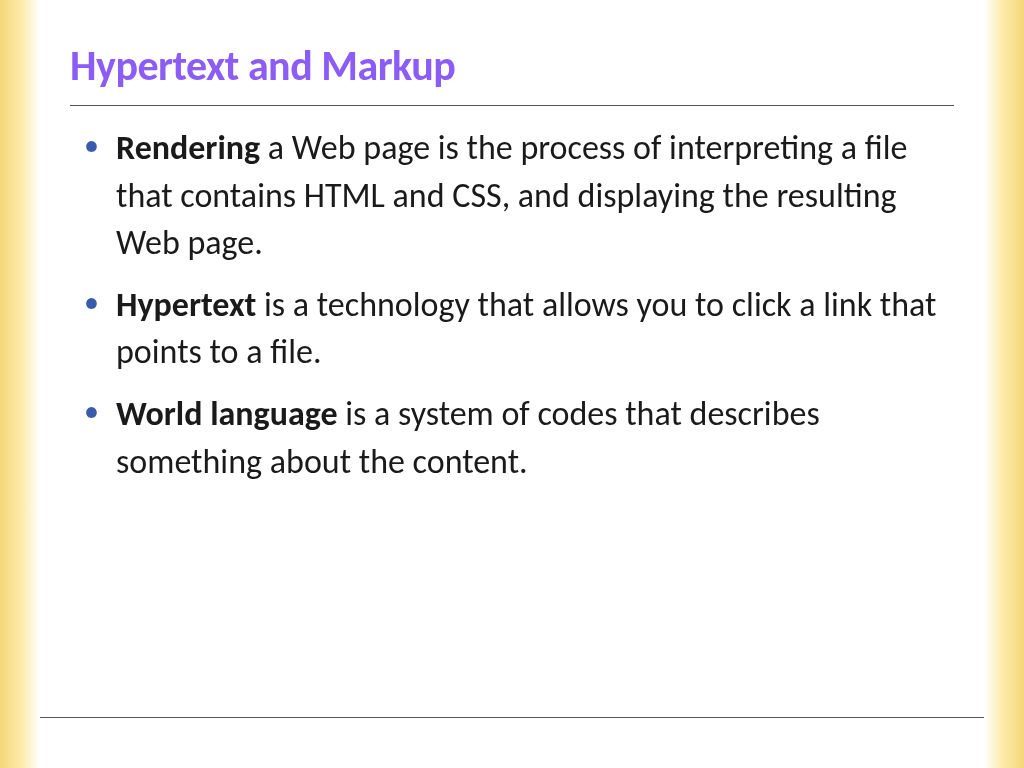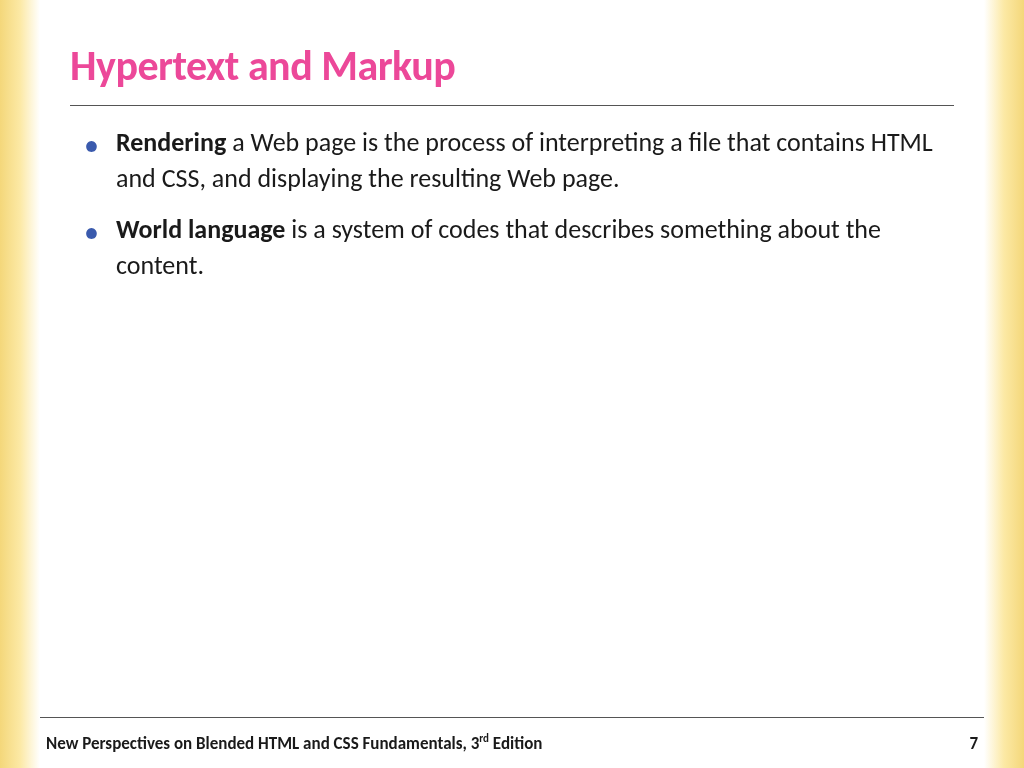--- a/index.html
+++ b/index.html
@@ -33,38 +33,38 @@
       position: absolute;
       left: 40px;
       right: 40px;
       top: 0;
       bottom: 0;
       padding: 30px 30px 0 30px;
     }
     .title {
       font-size: 42px;
       font-weight: bold;
-      color: #ec4899;
+      color: #8b5cf6;
       margin-bottom: 14px;
       margin-top: 10px;
       letter-spacing: -0.5px;
     }
     .title-divider {
       border: none;
       border-top: 1.5px solid #555;
       margin-bottom: 18px;
     }
     .bullet-list {
       list-style: none;
       padding-left: 0;
     }
     .bullet-item {
       position: relative;
       padding-left: 46px;
-      font-size: 26px;
+      font-size: 34px;
       line-height: 1.4;
       color: #1a1a1a;
       margin-bottom: 14px;
     }
     .bullet-item::before {
       content: '•';
       position: absolute;
       left: 14px;
       top: 0;
       color: #3a5aad;
@@ -109,25 +109,22 @@
 
 <div class="content-area">
   <h1 class="title">Hypertext and Markup</h1>
   <hr class="title-divider">
 
   <ul class="bullet-list">
     <li class="bullet-item">
       <span class="bold-term">Rendering</span><span> a Web page is the process of interpreting a file that contains HTML and CSS, and displaying the resulting Web page.</span>
     </li>
     <li class="bullet-item">
+      <span class="bold-term">Hypertext</span><span> is a technology that allows you to click a link that points to a file.</span>
+    </li>
+    <li class="bullet-item">
       <span class="bold-term">World language</span><span> is a system of codes that describes something about the content.</span>
     </li>
   </ul>
 
   <hr class="footer-divider">
 
-  <div class="footer">
-    <span class="footer-title">
-      <span>New Perspectives on Blended HTML and CSS Fundamentals, 3</span><sup>rd</sup><span> Edition</span>
-    </span>
-    <span class="page-number">7</span>
-  </div>
 </div>
 
 </body></html>

